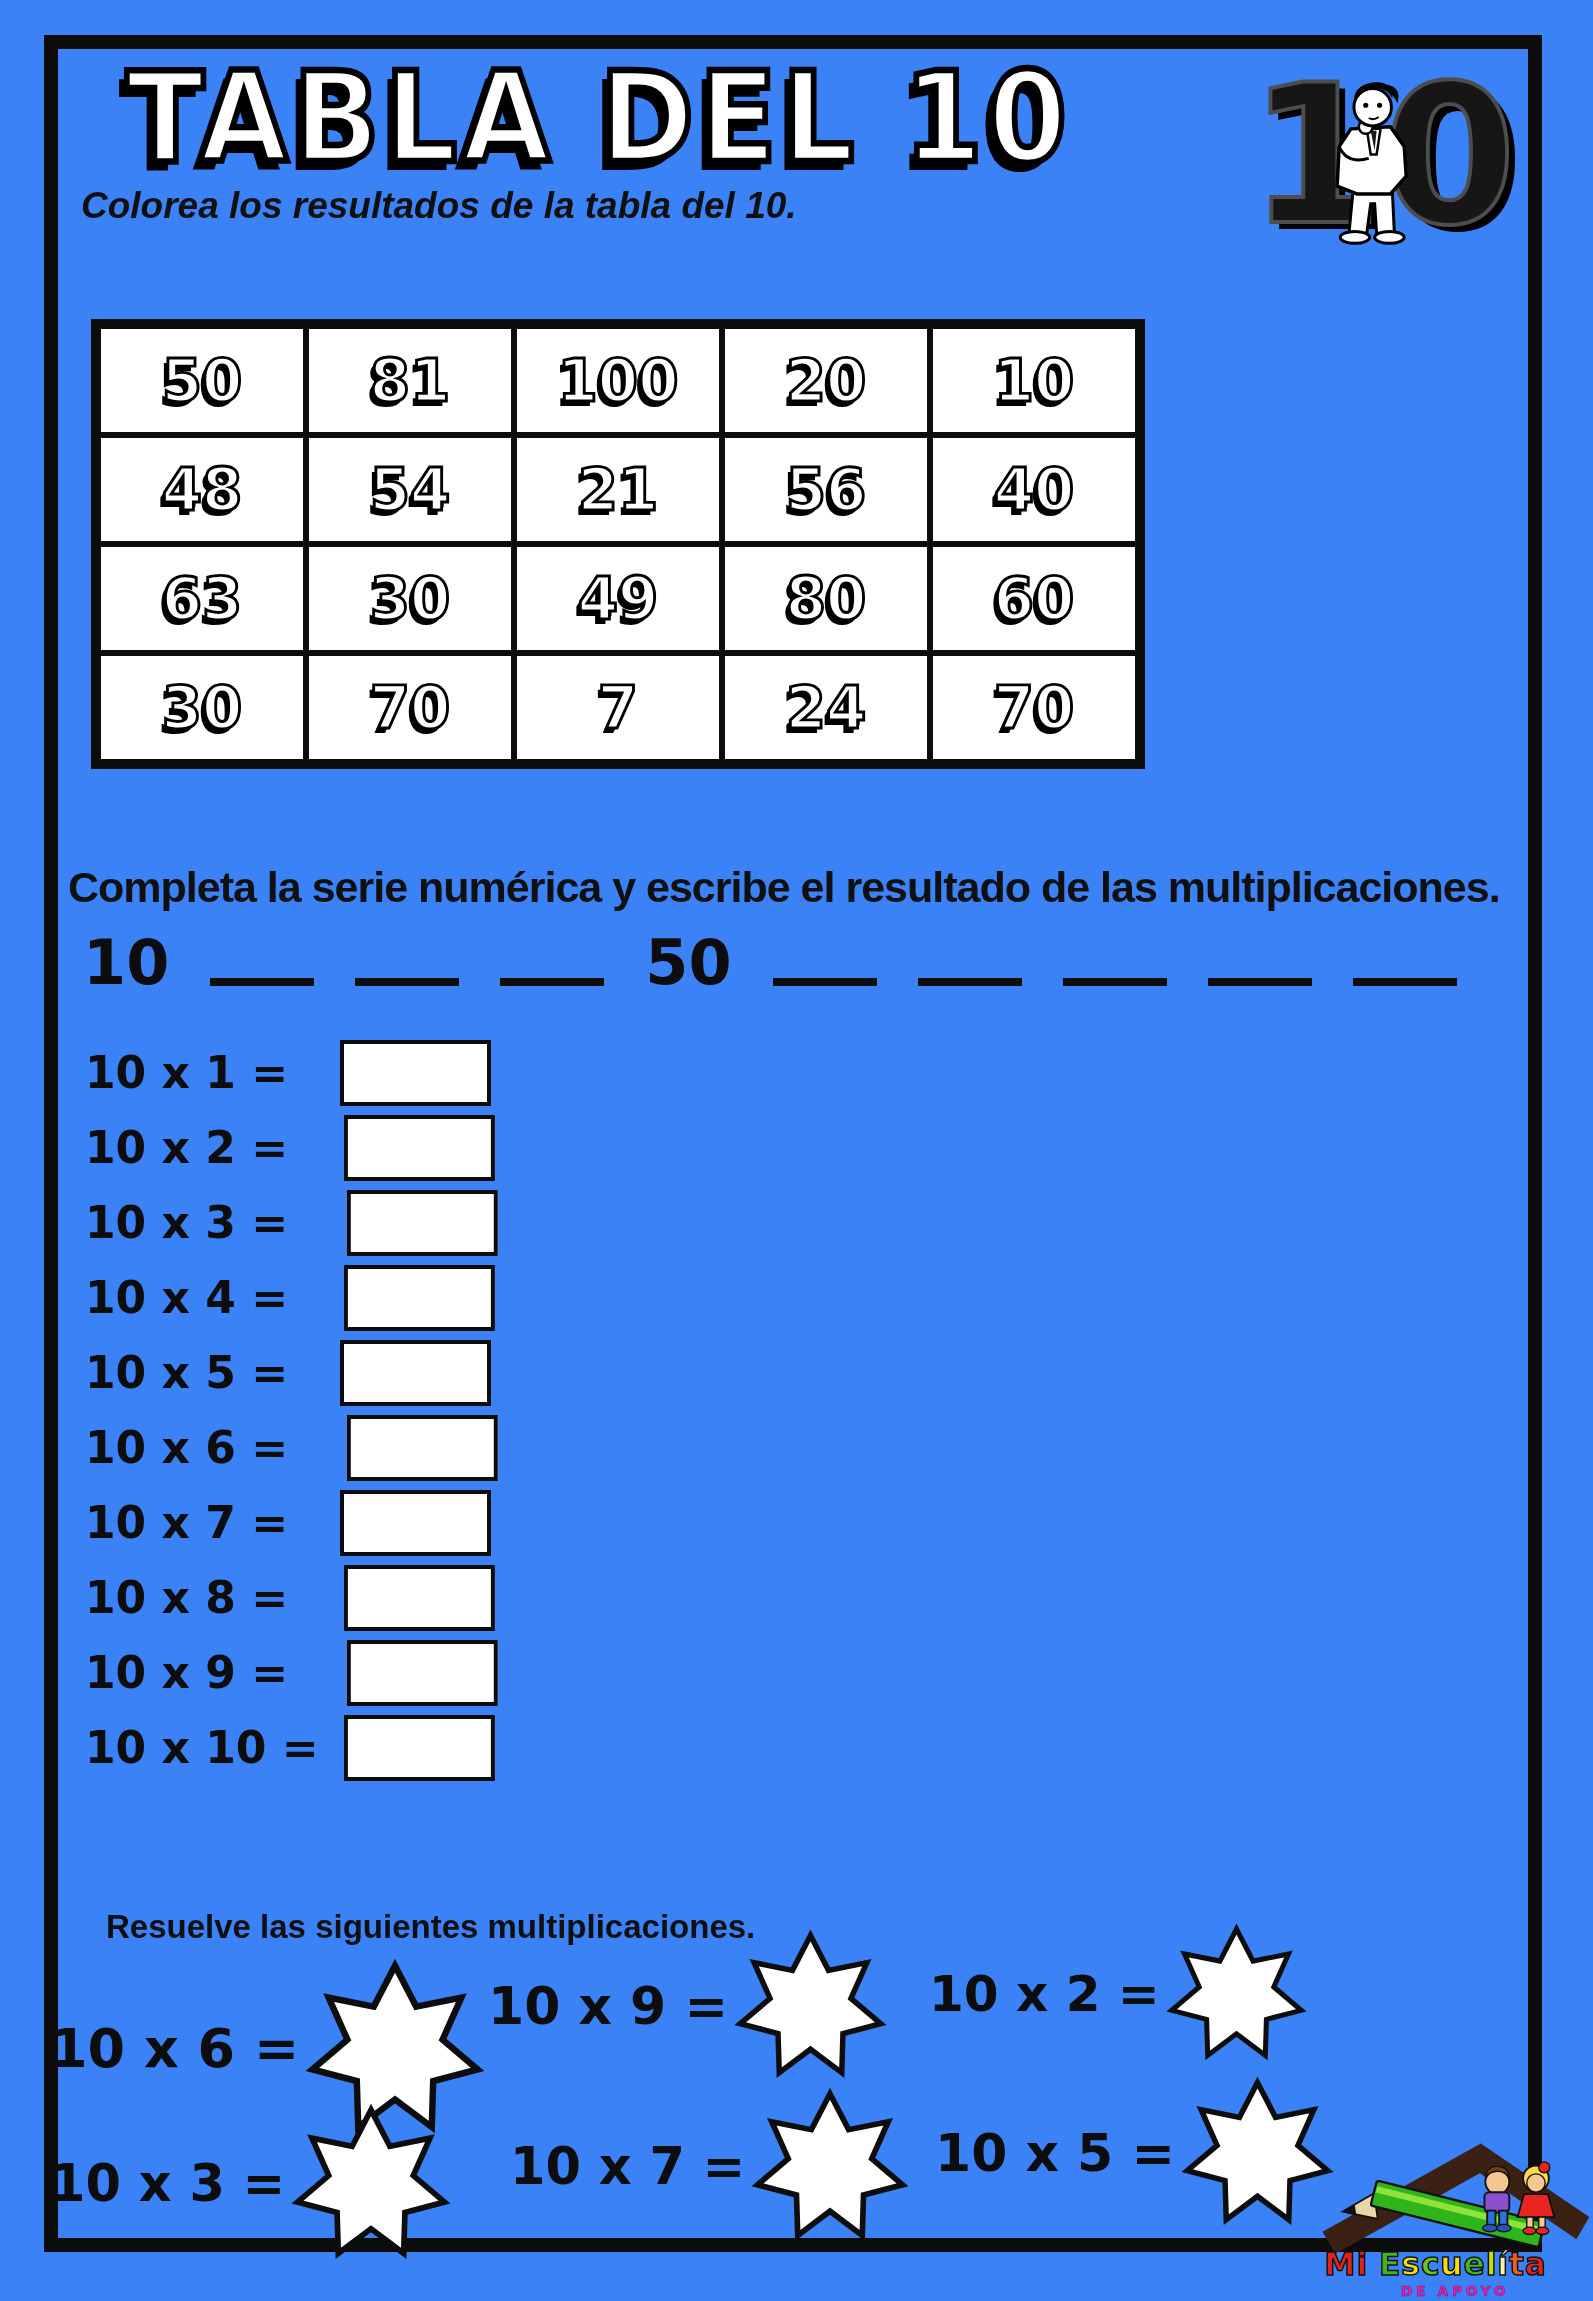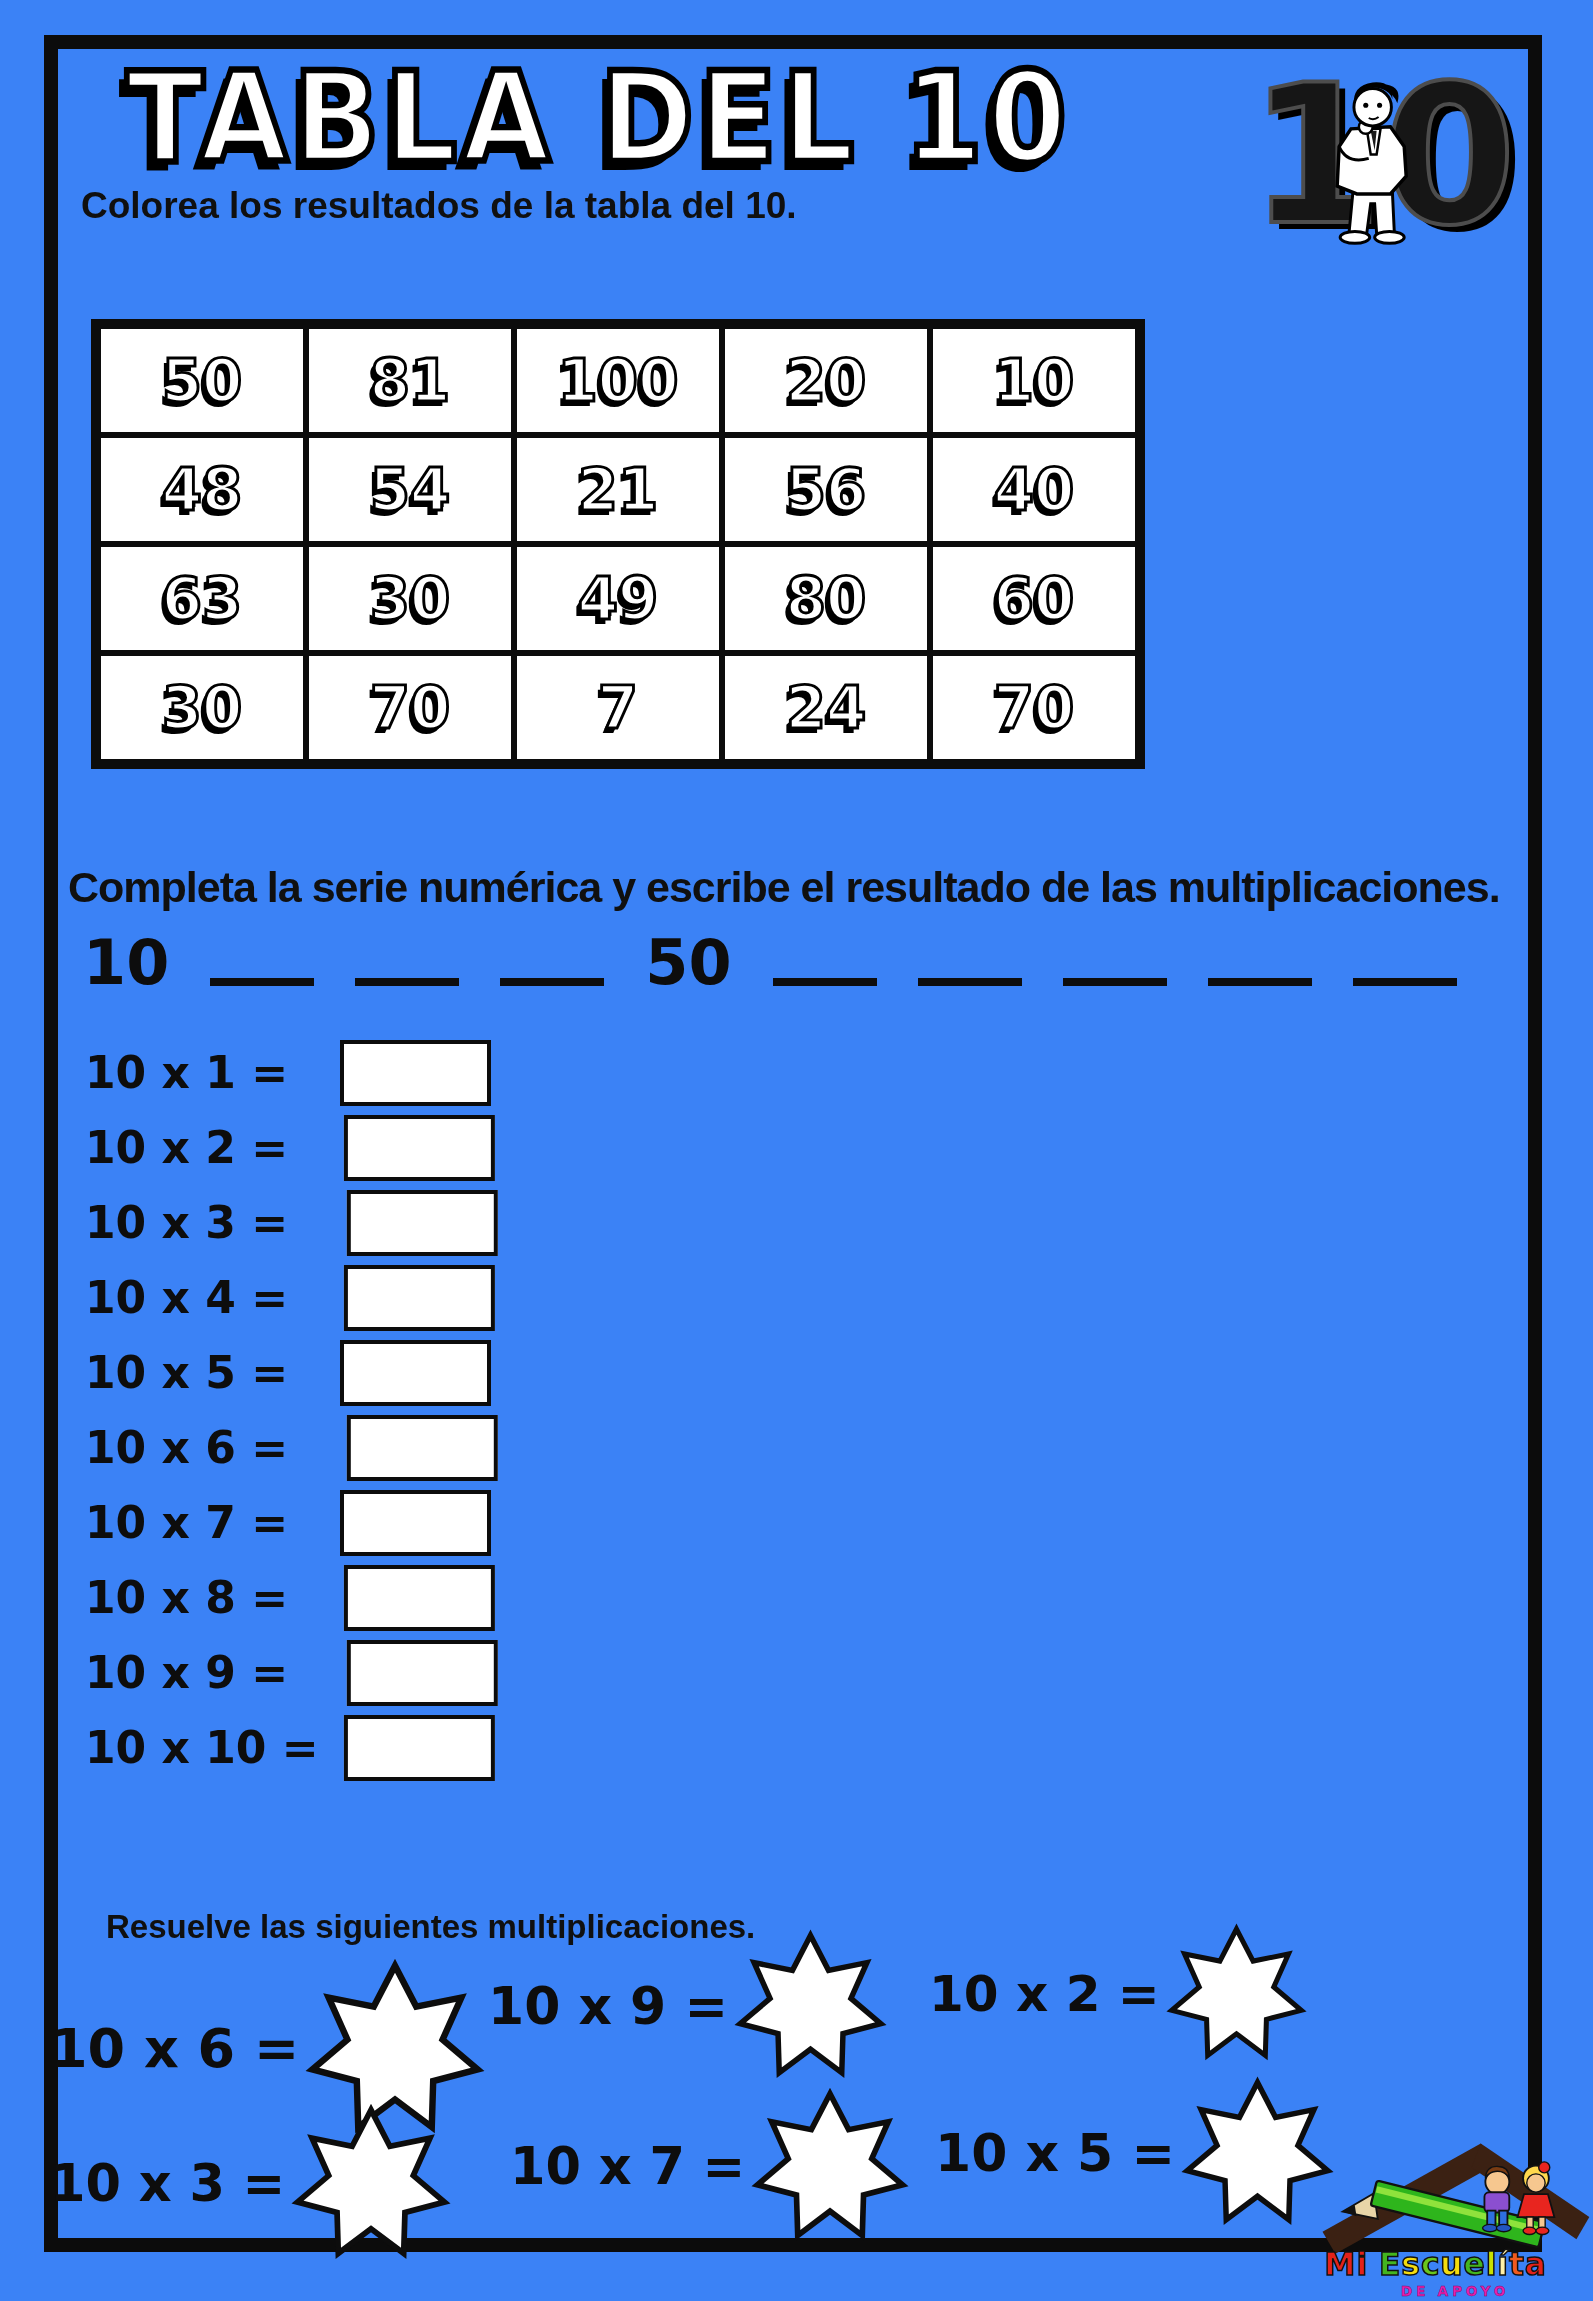--- a/index.html
+++ b/index.html
@@ -12,21 +12,21 @@
   .title{position:absolute;left:126px;top:44px;width:946px;text-align:center;
          font-family:"DejaVu Sans",sans-serif;font-weight:bold;font-size:114px;letter-spacing:4.8px;
          color:#fff;-webkit-text-stroke:5.8px #000;text-shadow:-7.7px 8.7px 0 #000;
          transform:scaleY(1.1);transform-origin:top center;white-space:nowrap;}
 
   
   .corner-art{position:absolute;left:1236px;top:48px;width:297px;height:212px;}
 
   
   .instr{position:absolute;font-weight:bold;color:#101010;white-space:nowrap;}
-  .instr1{left:81px;top:185px;font-size:37px;}
+  .instr1{left:81px;top:185px;font-size:37px;font-style:italic;}
   .instr2{left:68px;top:863px;font-size:43px;letter-spacing:-1px;}
   .instr3{left:106px;top:1908px;font-size:33px;}
 
   
   .number-grid{position:absolute;left:91px;top:319px;width:1054px;height:450px;
                display:grid;grid-template-columns:repeat(5,1fr);grid-template-rows:repeat(4,1fr);
                border:7.7px solid #0c0c0c;box-sizing:border-box;}
   .grid-cell{border:3.9px solid #0c0c0c;display:flex;align-items:center;justify-content:center;background:#fff;}
   .bubble{font-family:"DejaVu Sans",sans-serif;font-weight:bold;font-size:58px;line-height:1;
           color:#fff;-webkit-text-stroke:2.9px #000;text-shadow:-3.9px 4.8px 0 #000;}

